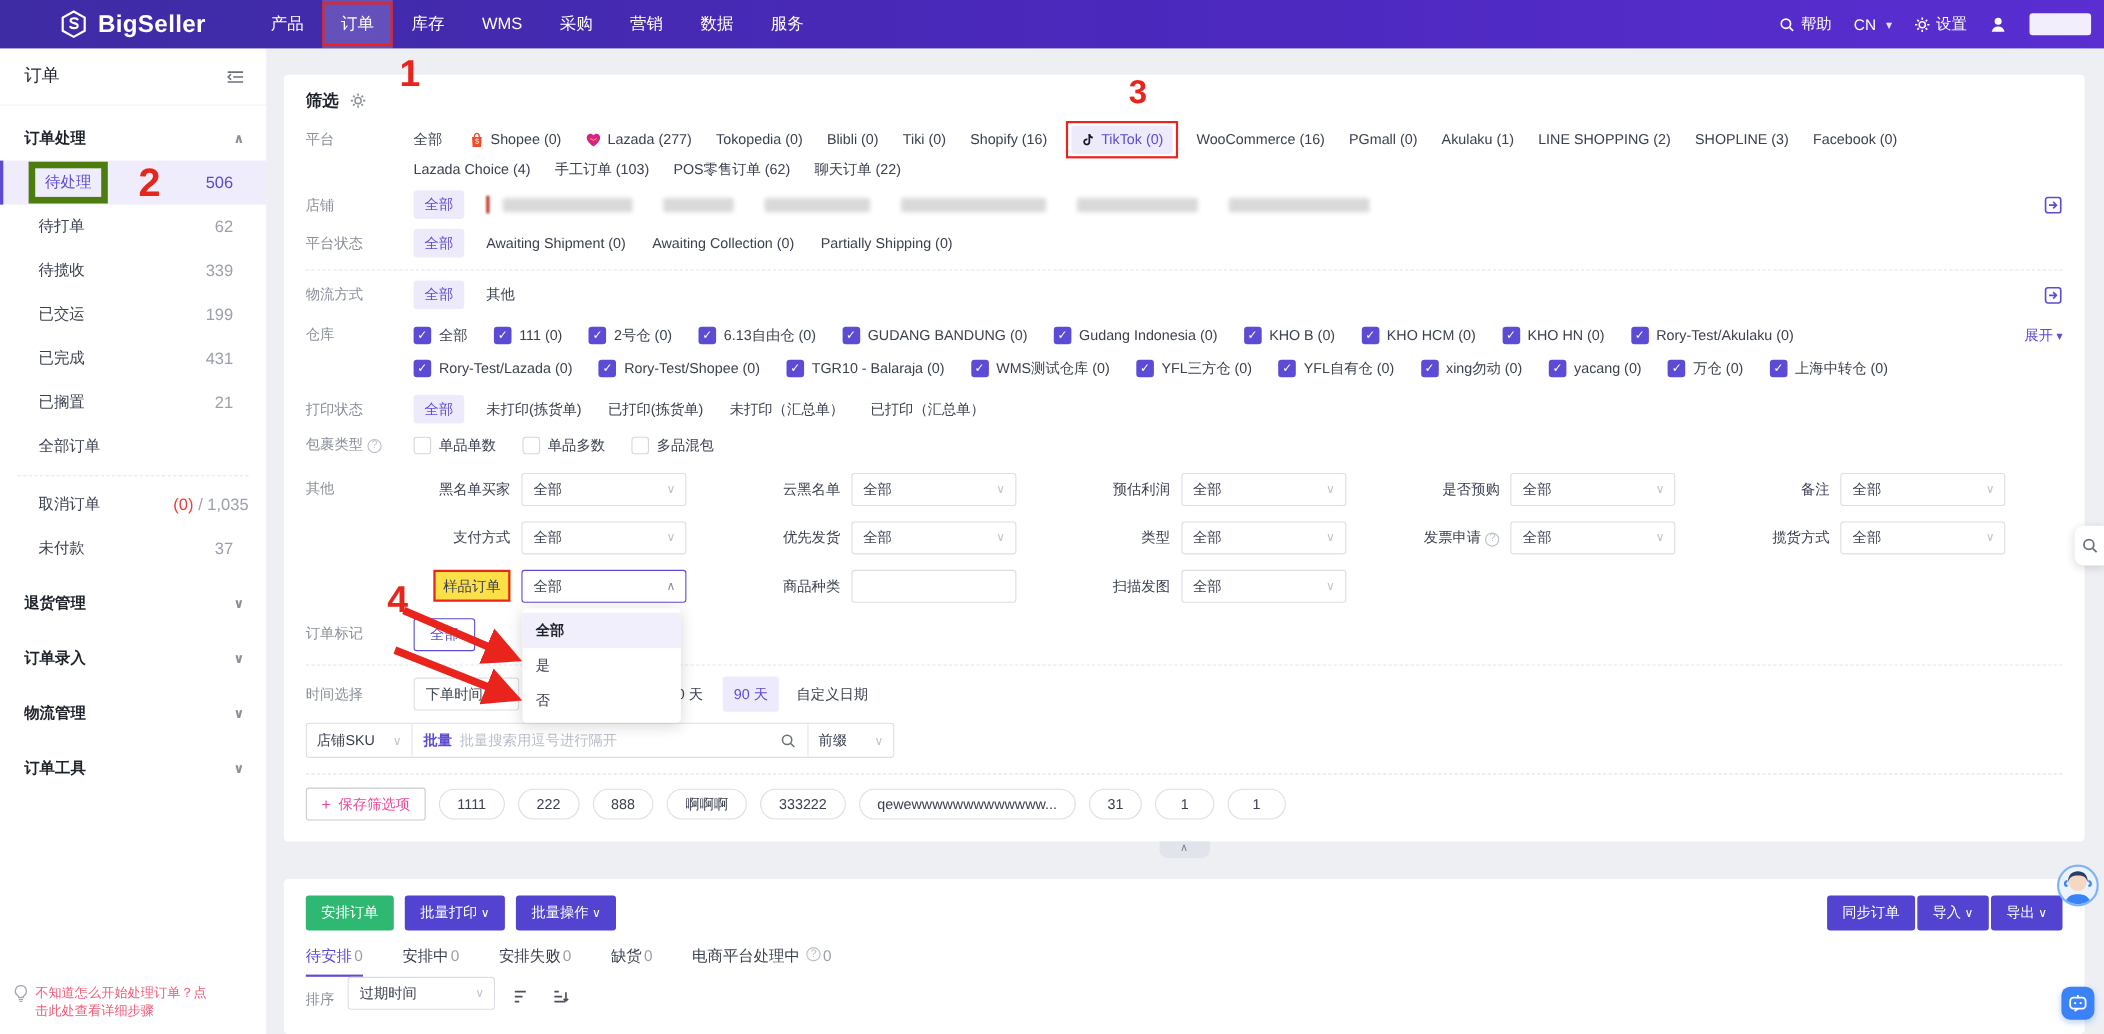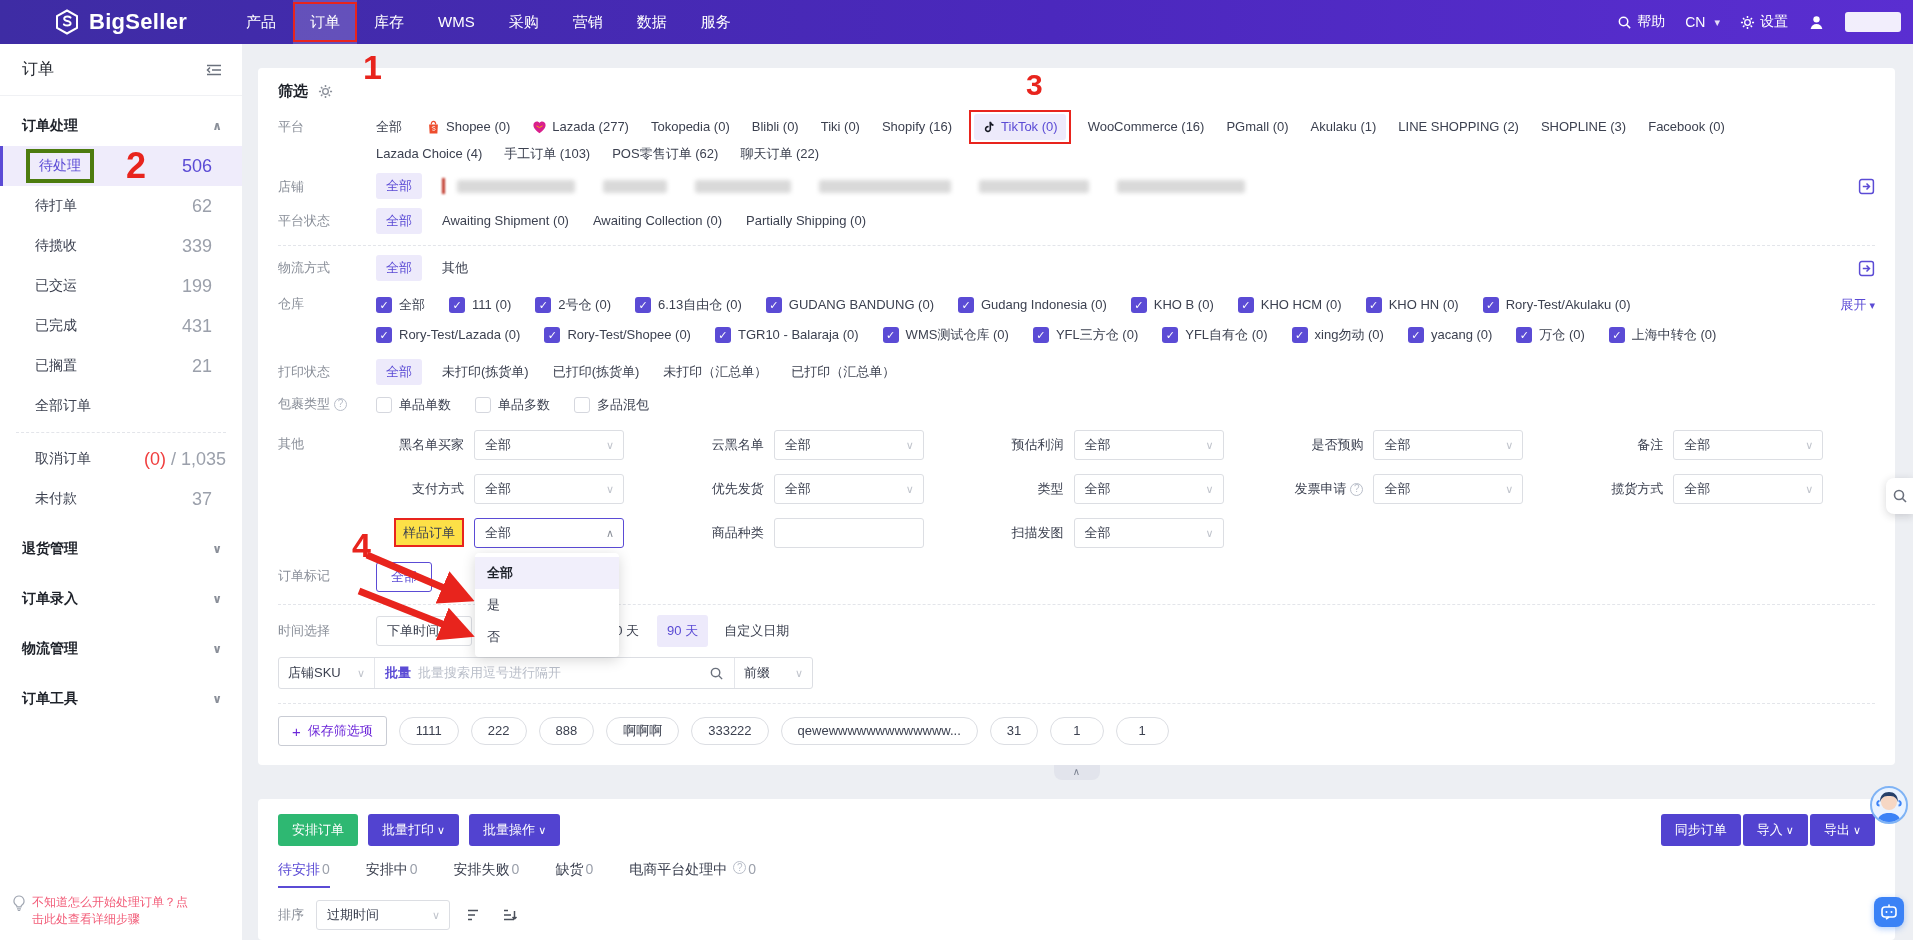--- a/index.html
+++ b/index.html
@@ -18,25 +18,25 @@
   .user-blur{width:56px;height:20px;background:rgba(255,255,255,.92);border-radius:3px}
   .caret::after{content:"▾";font-size:11px;margin-left:4px;color:rgba(255,255,255,.85)}
   
   .anno-out{position:absolute;border:2px solid #e8241d;pointer-events:none;z-index:60}
   .step{position:absolute;color:#e8241d;font-weight:bold;line-height:1;z-index:61;pointer-events:none}
   
   .sidebar{position:absolute;top:44px;left:0;bottom:0;width:242px;background:#fff;z-index:10}
   .sb-head{height:52px;display:flex;align-items:center;padding:0 20px 0 22px;font-size:16px;color:#1d2129;border-bottom:1px solid #f0f1f4}
   .sb-sec{height:40px;margin-top:10px;display:flex;align-items:center;padding:0 20px 0 22px;font-weight:bold;font-size:14px;color:#1d2129}
   .sb-item{height:40px;display:flex;align-items:center;padding:0 30px 0 35px;font-size:14px;color:#3c4150;position:relative;cursor:pointer}
-  .sb-item .cnt{margin-left:auto;color:#9ba0ab;font-size:18px}
+  .sb-item .cnt{margin-left:auto;color:#9ba0ab;font-size:15px}
   .sb-item.active{background:#efecfb;color:#5b4bd5}
   .sb-item.active::before{content:"";position:absolute;left:0;top:0;bottom:0;width:3px;background:#5b4bd5}
   .sb-item.active .cnt{color:#5b4bd5}
-  .rbox2{border:4px solid #4d7c0f;padding:4px 9px;margin:-4px -9px}
+  .rbox2{border:6px solid #4d7c0f;padding:4px 9px;margin:-4px -9px}
   .cnt .red{color:#f03e3e}
   .sb-div{border-top:1px dashed #e3e5ea;margin:6px 16px}
   .chev{margin-left:auto;color:#8a8f99;font-size:12px}
   .chev.up::after{content:"∧"}
   .chev.down::after{content:"∨"}
   .sb-tip{position:absolute;left:12px;bottom:12px;width:186px;font-size:12px;line-height:17px;color:#f25b77;display:flex;gap:6px;cursor:pointer}
   .sb-tip .bulb{flex:none;margin-top:1px}
   
   .main{position:absolute;left:258px;top:68px;right:18px;bottom:0}
   .card{background:#fff;border-radius:4px}
@@ -82,41 +82,41 @@
   
   .sgrp{display:flex;height:32px;border:1px solid #dcdee3;border-radius:3px;width:535px;align-items:stretch;background:#fff}
   .sg-seg{display:flex;align-items:center;justify-content:space-between;padding:0 9px;color:#3c4150;cursor:pointer;white-space:nowrap}
   .sg-type{width:96px;border-right:1px solid #e4e6eb}
   .sg-mode{width:78px;border-left:1px solid #e4e6eb}
   .sg-input{flex:1;display:flex;align-items:center;padding:0 10px;gap:7px;min-width:0}
   .sg-batch{color:#5b4bd5;font-weight:bold}
   .sg-ph{color:#b9bec9;overflow:hidden;white-space:nowrap}
   .sg-mag{margin-left:auto;color:#6a707c;flex:none;cursor:pointer}
   
-  .savebtn{height:30px;border:1px solid #c9ccd4;border-radius:3px;padding:0 13px;display:inline-flex;align-items:center;gap:7px;color:#6d28d9;cursor:pointer}
+  .savebtn{height:30px;border:1px solid #c9ccd4;border-radius:3px;padding:0 13px;display:inline-flex;align-items:center;gap:7px;color:#ec4899;cursor:pointer}
   .plus{font-size:15px;line-height:1}
   .plus::after{content:"+"}
   .pill{height:28px;line-height:26px;border:1px solid #dcdee3;border-radius:15px;padding:0 16px;margin-left:12px;color:#3c4150;cursor:pointer;white-space:nowrap}
   .pill.ellip{max-width:200px;overflow:hidden;text-overflow:ellipsis}
   .handle{position:absolute;left:50%;bottom:-15px;transform:translateX(-50%);width:46px;height:15px;background:#e2e4ec;border-radius:0 0 8px 8px;text-align:center;color:#7a8090;font-size:10px;line-height:13px;cursor:pointer}
   .handle::after{content:"∧"}
   
   .bcard{position:absolute;left:0;right:0;top:731px;bottom:0;padding:15px 20px;overflow:hidden}
   .bc-btns{display:flex;gap:10px;align-items:center}
   .btn{height:32px;line-height:32px;padding:0 14px;border-radius:3px;color:#fff;cursor:pointer;white-space:nowrap}
   .btn .bcaret::after{content:" ∨";font-size:11px}
   .btn-green{background:#2eb872}
   .btn-purple{background:#5243d0}
   .bc-right{margin-left:auto;display:flex;gap:2px}
   .bc-tabs{display:flex;gap:36px;margin-top:15px;font-size:14px}
   .tab{padding-bottom:9px;position:relative;cursor:pointer;color:#3c4150;display:inline-flex;align-items:flex-start;gap:2px}
   .tab .tc{color:#9ba0ab}
   .tab.active{color:#5b4bd5}
   .tab.active::after{content:"";position:absolute;left:0;right:0;bottom:0;height:2px;background:#5b4bd5}
-  .bc-sort{display:flex;align-items:center;gap:12px;margin-top:12px}
+  .bc-sort{display:flex;align-items:flex-end;gap:12px;margin-top:0}
   .bc-sort .flabel{flex:none;width:auto}
   .sort-ic{width:24px;height:24px;display:flex;align-items:center;justify-content:center;cursor:pointer;border-radius:3px}
   
   .float-search{position:absolute;right:0;top:478px;width:27px;height:36px;background:#fff;border-radius:8px 0 0 8px;box-shadow:0 2px 8px rgba(31,35,41,.18);display:flex;align-items:center;justify-content:center;z-index:45;cursor:pointer;color:#6a707c}
   .float-avatar{position:absolute;right:5px;top:786px;width:38px;height:38px;border-radius:50%;background:#eaf3ff;border:2px solid #7fb3f5;z-index:46;overflow:hidden;cursor:pointer}
   .float-chat{position:absolute;right:9px;top:897px;width:30px;height:30px;border-radius:8px;background:#3b82f6;z-index:46;display:flex;align-items:center;justify-content:center;cursor:pointer;box-shadow:0 2px 6px rgba(59,130,246,.4)}
   
   .blur-red{width:3px;height:16px;background:#c0392b;display:inline-block;margin-right:12px;filter:blur(1px)}
   .blur-blk{height:13px;background:#d9d9d9;border-radius:2px;filter:blur(2px);display:inline-block;margin-right:28px}
   .anno-arrows{position:absolute;left:-122px;top:28px;z-index:70;pointer-events:none;overflow:visible}

